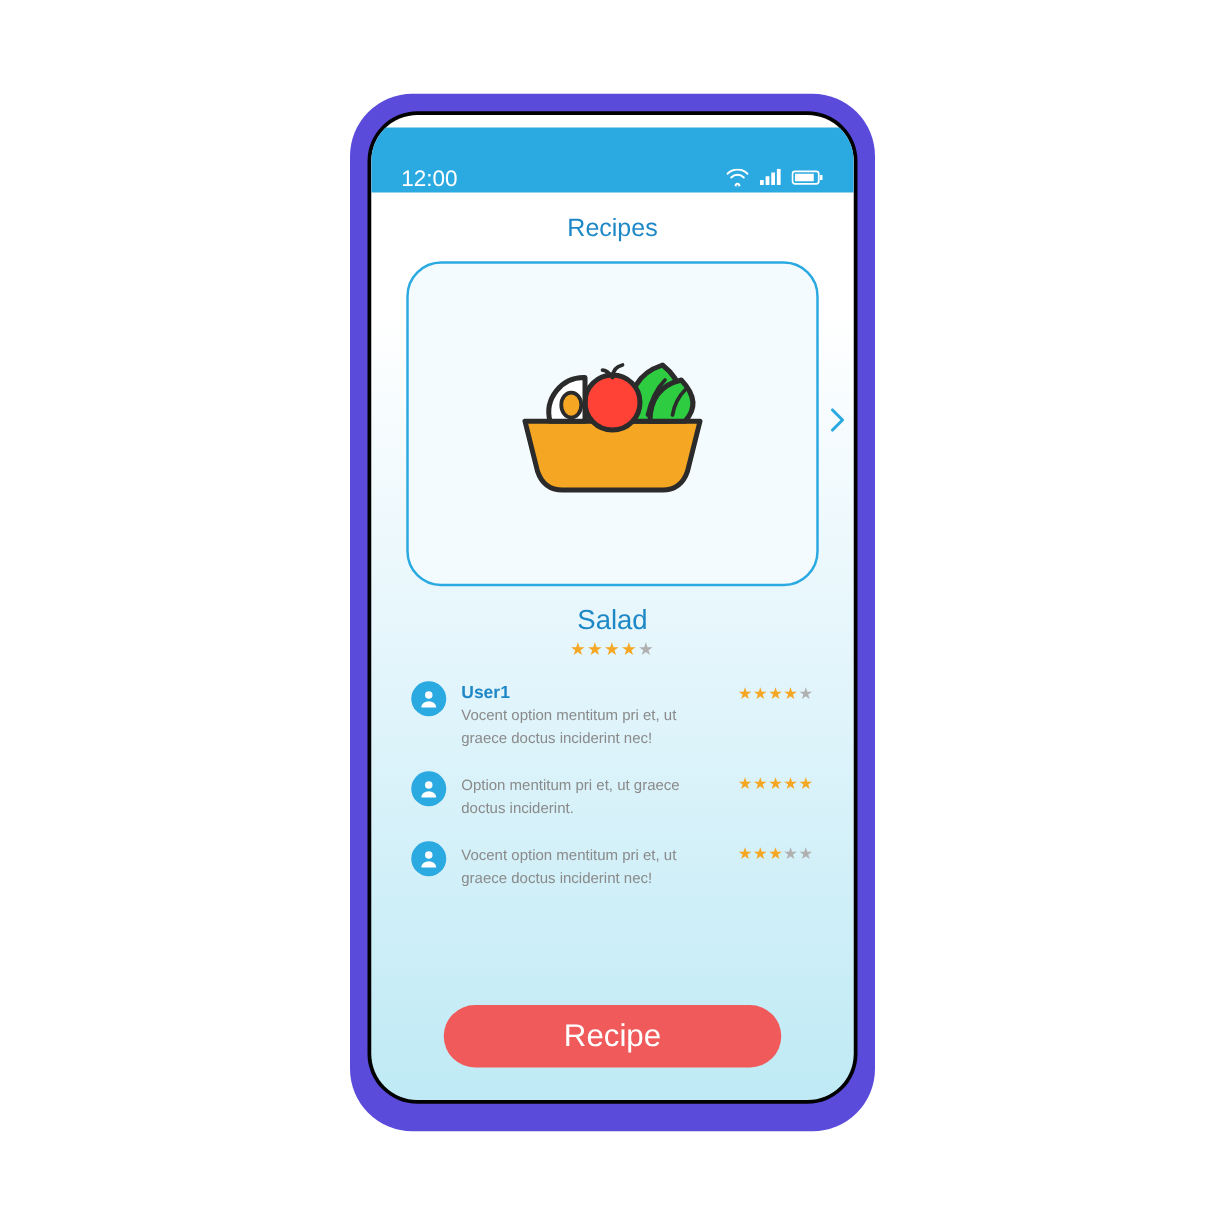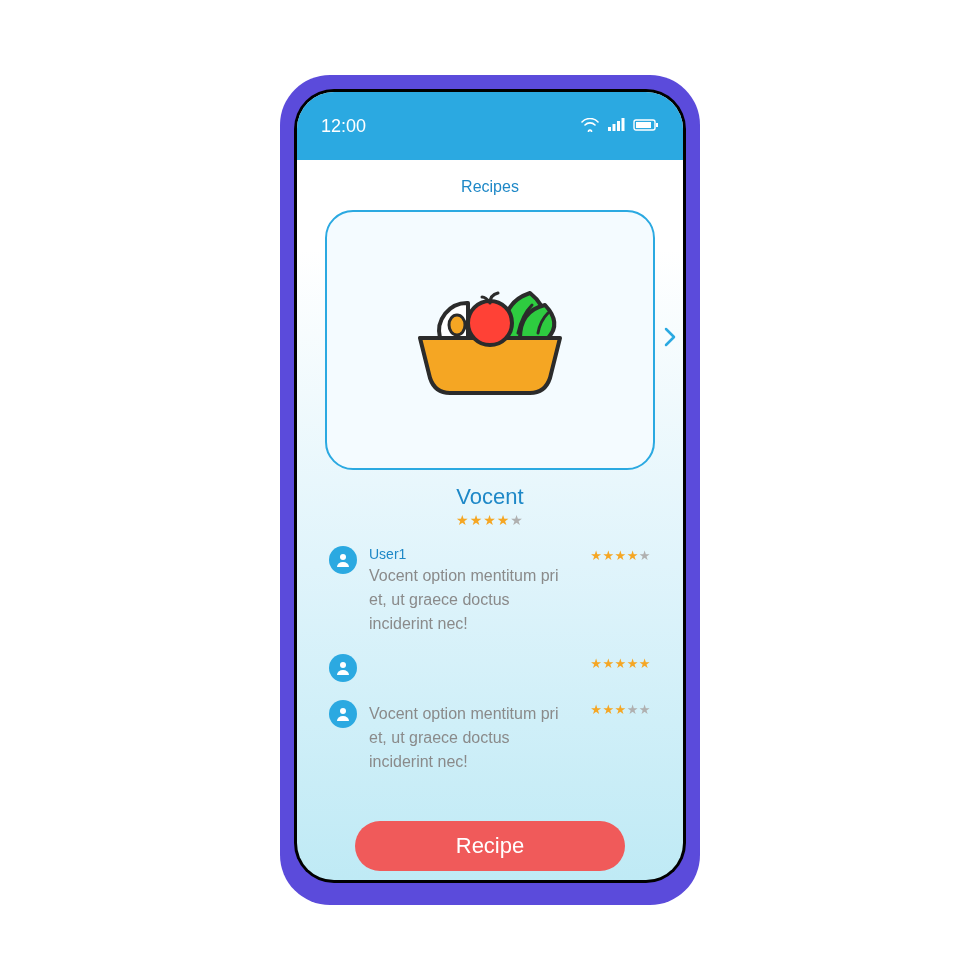--- a/index.html
+++ b/index.html
@@ -34,35 +34,36 @@
     background: linear-gradient(to bottom, #ffffff 0%, #ffffff 20%, #e0f4fb 60%, #bfeaf5 100%);
     border-radius: 37px;
     overflow: hidden;
     position: relative;
   }
   .corner { position: absolute; width: 50px; height: 50px; }
   .corner svg { width: 100%; height: 100%; }
   .corner-bl { bottom: -2px; left: -2px; }
   .corner-br { bottom: -2px; right: -2px; }
   .status-bar {
-    height: 68px;
+    height: 52px;
     background: #2ba9e1;
     display: flex;
-    align-items: center;
+    align-items: flex-end;
     justify-content: space-between;
     padding: 0 24px;
     color: #fff;
     font-size: 18px;
     font-weight: 500;
+    margin-top: 10px;
   }
   .status-icons { display: flex; align-items: center; gap: 8px; }
   .page-title {
     text-align: center;
     color: #1e88c7;
-    font-size: 16px;
+    font-size: 20px;
     font-weight: 500;
     padding: 18px 0 14px;
   }
   .card-area {
     position: relative;
     padding: 0 28px;
   }
   .card {
     border: 2px solid #2ba9e1;
     border-radius: 28px;
@@ -111,50 +112,50 @@
     flex-shrink: 0;
     display: flex;
     align-items: center;
     justify-content: center;
   }
   .avatar svg { width: 16px; height: 16px; }
   .review-body { flex: 1; }
   .review-user {
     color: #1e88c7;
     font-size: 14px;
-    font-weight: 400;
+    font-weight: 700;
   }
   .review-text {
     color: #8a8a8a;
-    font-size: 16px;
+    font-size: 12px;
     line-height: 1.5;
     margin-top: 2px;
     max-width: 200px;
   }
   .review-stars {
     position: absolute;
     right: 0;
     top: 2px;
     font-size: 13px;
     letter-spacing: 0.5px;
   }
   .star-on { color: #f5a623; }
   .star-off { color: #b0b0b0; }
   .recipe-btn {
     position: absolute;
-    bottom: 9px;
+    bottom: 26px;
     left: 50%;
     transform: translateX(-50%);
     width: 270px;
     height: 50px;
     background: #f05a5a;
     border: none;
     border-radius: 25px;
     color: #fff;
-    font-size: 22px;
+    font-size: 25px;
     font-weight: 400;
     cursor: pointer;
   }
 </style>
 </head>
 <body>
 
 <div class="phone-frame">
   <div class="phone-inner">
     <div class="screen">
@@ -203,21 +204,21 @@
             </svg>
           </span>
         </div>
         <div class="next-arrow">
           <svg width="14" height="22" viewBox="0 0 14 22">
               <path d="M3 3 L11 11 L3 19" stroke="#2ba9e1" stroke-width="2.5" fill="none" stroke-linecap="round" stroke-linejoin="round"></path>
             </svg>
         </div>
       </div>
 
-      <div class="dish-name">Vocent</div>
+      <div class="dish-name">Salad</div>
       <div class="dish-rating" id="dish-rating"><span class="star-on">★</span><span class="star-on">★</span><span class="star-on">★</span><span class="star-on">★</span><span class="star-off">★</span></div>
 
       <div class="reviews" id="reviews">
           <div class="review">
             <div class="avatar">
               <svg viewBox="0 0 16 16">
                 <circle cx="8" cy="5" r="3" fill="#fff"></circle>
                 <path d="M2 15 a6 5 0 0 1 12 0 Z" fill="#fff"></path>
               </svg>
             </div>
@@ -228,20 +229,21 @@
             <div class="review-stars"><span class="star-on">★</span><span class="star-on">★</span><span class="star-on">★</span><span class="star-on">★</span><span class="star-off">★</span></div>
           </div>
           <div class="review">
             <div class="avatar">
               <svg viewBox="0 0 16 16">
                 <circle cx="8" cy="5" r="3" fill="#fff"></circle>
                 <path d="M2 15 a6 5 0 0 1 12 0 Z" fill="#fff"></path>
               </svg>
             </div>
             <div class="review-body">
+              <div class="review-text">Option mentitum pri et, ut graece doctus inciderint.</div>
             </div>
             <div class="review-stars"><span class="star-on">★</span><span class="star-on">★</span><span class="star-on">★</span><span class="star-on">★</span><span class="star-on">★</span></div>
           </div>
           <div class="review">
             <div class="avatar">
               <svg viewBox="0 0 16 16">
                 <circle cx="8" cy="5" r="3" fill="#fff"></circle>
                 <path d="M2 15 a6 5 0 0 1 12 0 Z" fill="#fff"></path>
               </svg>
             </div>

